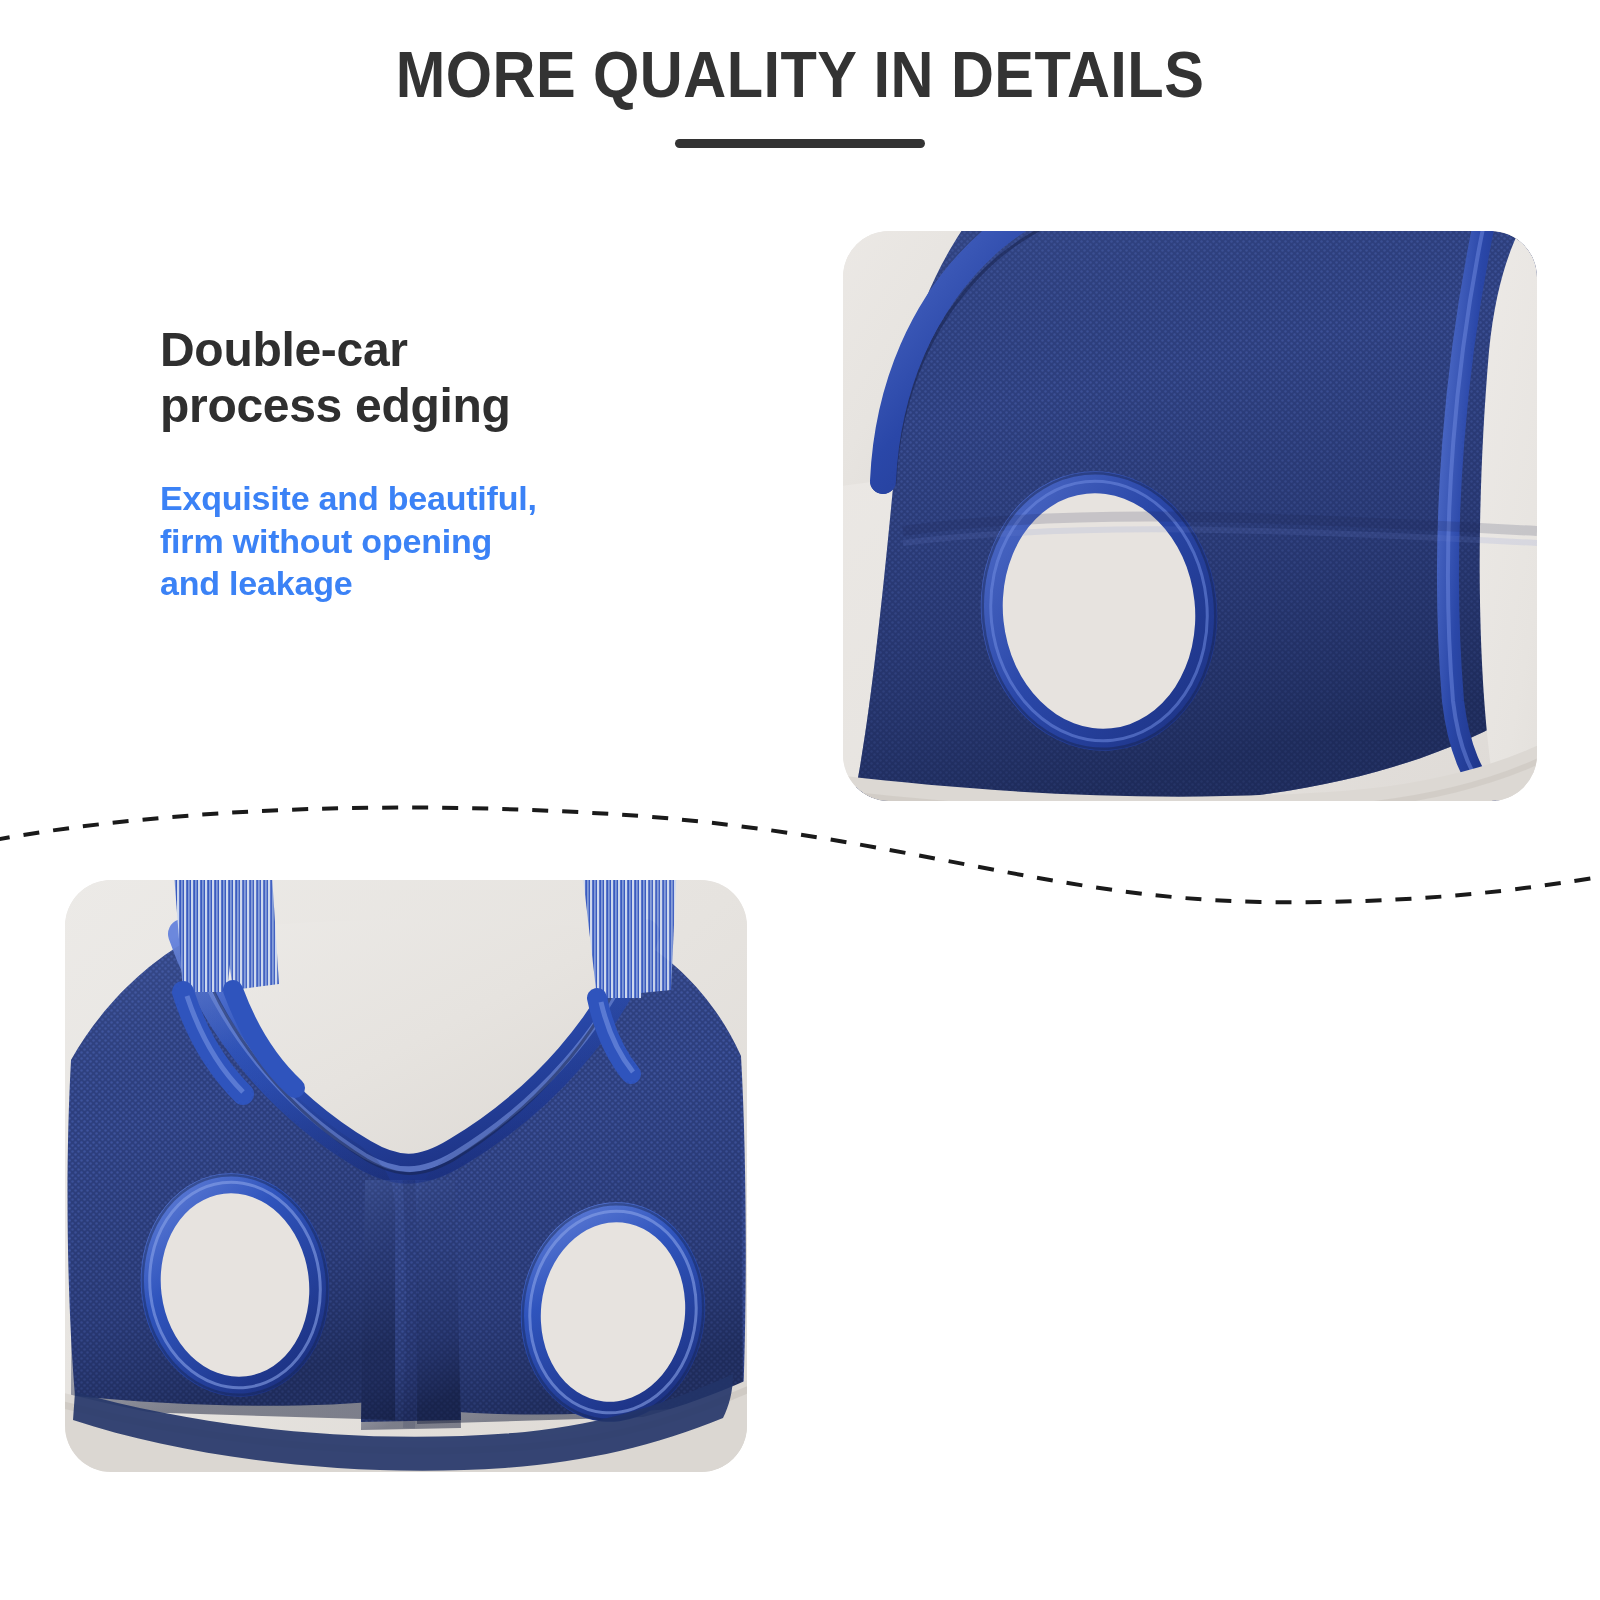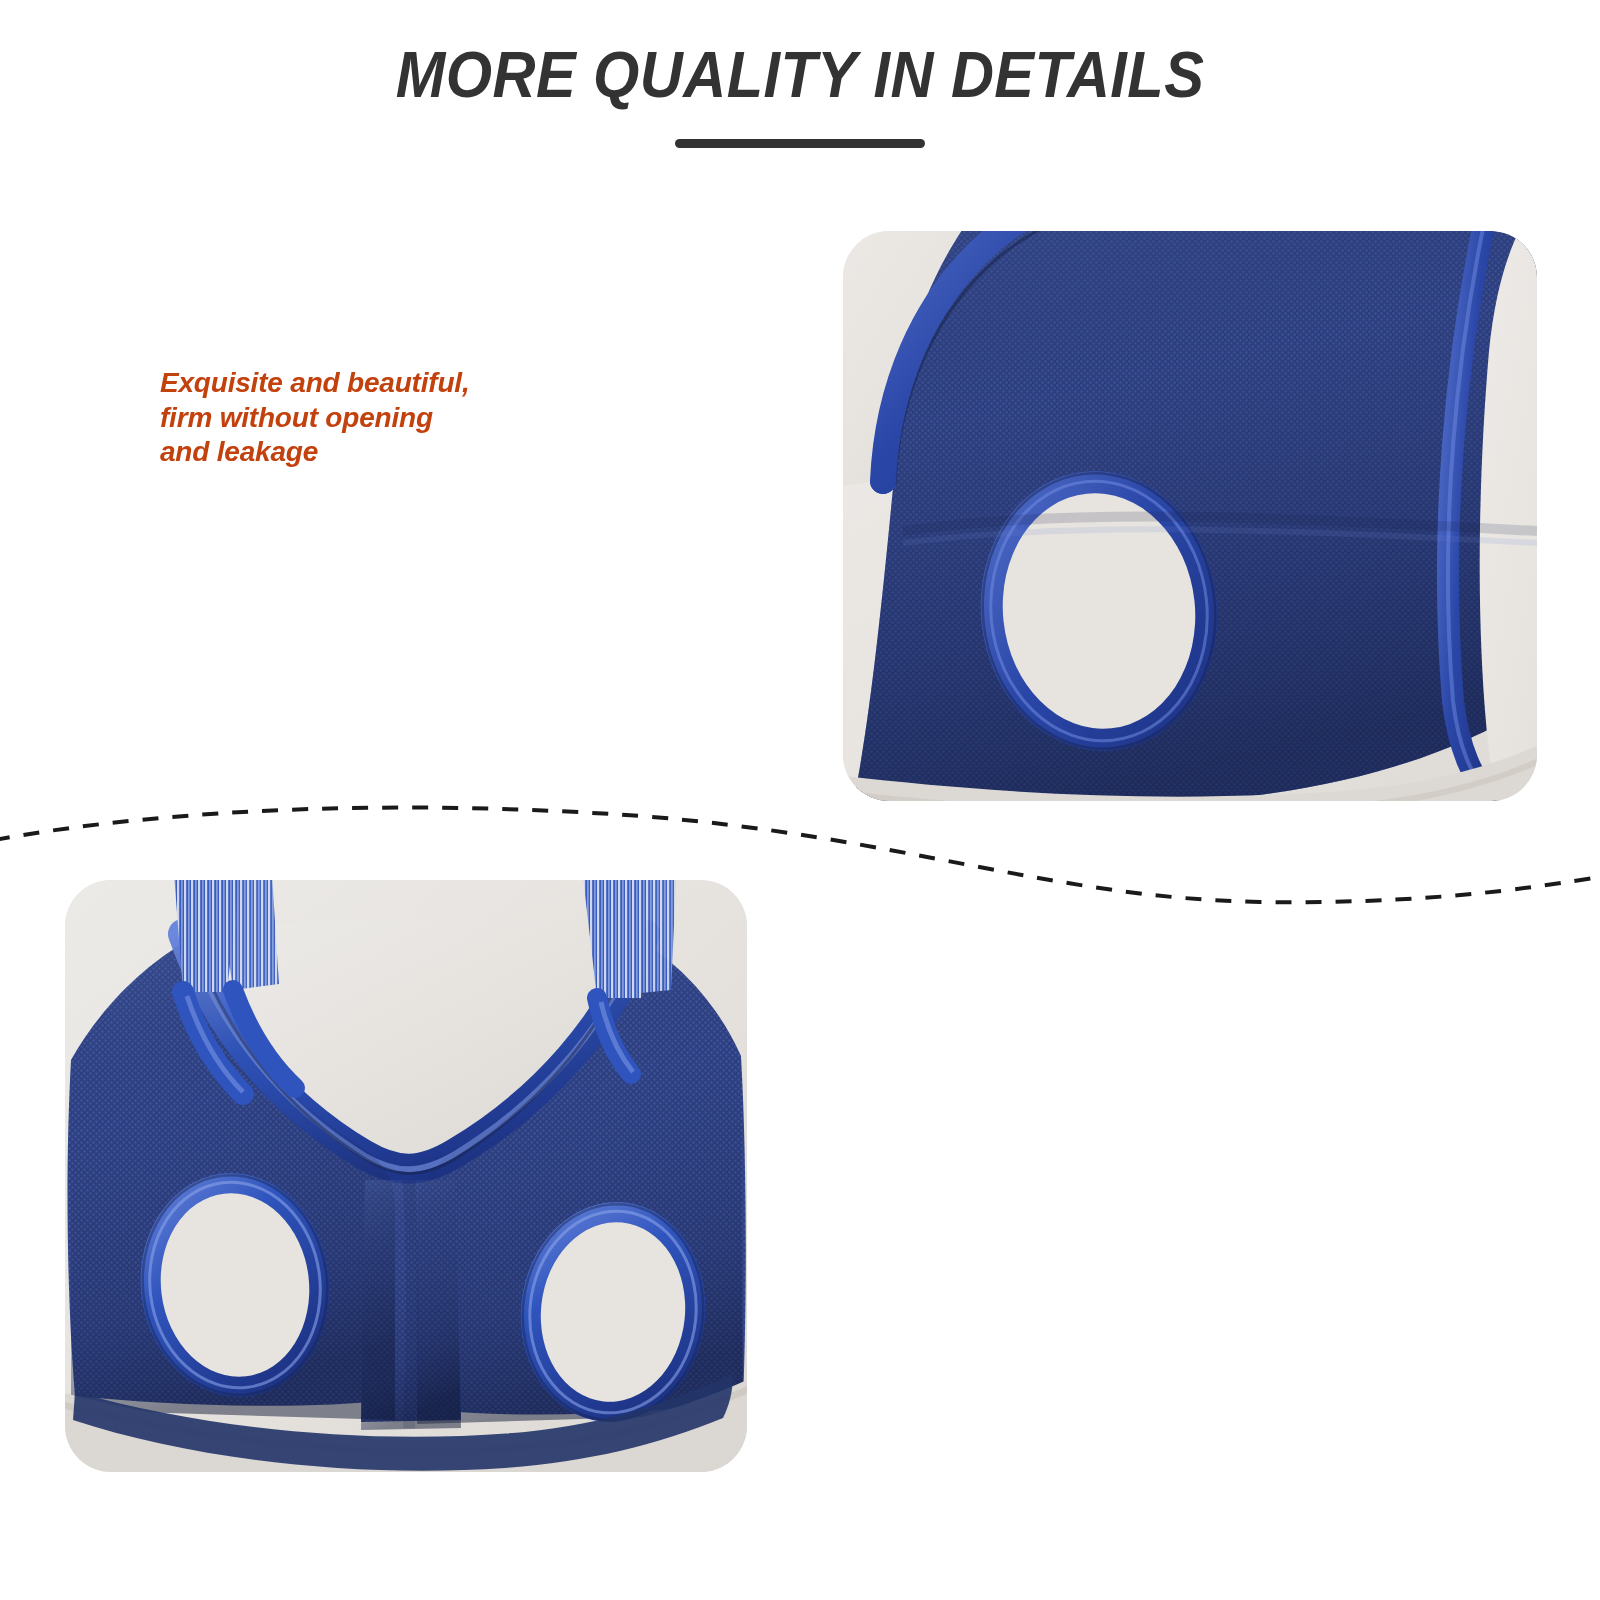--- a/index.html
+++ b/index.html
@@ -3,21 +3,21 @@
 <meta charset="utf-8">
 <style>
   html,body{margin:0;padding:0;}
   body{
     width:1600px;height:1600px;
     background:#ffffff;
     font-family:"Liberation Sans", sans-serif;
     overflow:hidden;
     position:relative;
   }
-  .stage{position:absolute;inset:0;width:1600px;height:1600px;font-style:italic;}
+  .stage{position:absolute;inset:0;width:1600px;height:1600px;}
 
   
   .page-title{
     position:absolute;left:0;top:38px;width:1600px;
     text-align:center;
     font-family:"Liberation Sans", sans-serif;
     font-weight:bold;
     font-size:64px;
     letter-spacing:0.5px;
     color:#333333;
@@ -37,22 +37,22 @@
   .txt-head{
     font-weight:bold;
     color:#2f2f2f;
     font-size:48px;
     line-height:1.16;
     letter-spacing:-0.3px;
     white-space:pre-line;
   }
   .txt-body{
     font-weight:bold;
-    color:#c2410c;
-    font-size:28px;
+    color:#3b82f6;
+    font-size:34px;
     line-height:1.24;
     letter-spacing:-0.2px;
     white-space:pre-line;
   }
   #block-left{left:160px;top:322px;width:620px;}
   #block-left .txt-body{margin-top:44px;}
   #block-right{left:858px;top:988px;width:660px;}
   #block-right .txt-body{margin-top:44px;}
 
   
@@ -148,20 +148,22 @@
         <path d="M 60 300 C 230 276, 430 286, 694 300" fill="none" stroke="#17224c" stroke-width="10" opacity="0.16"></path>
         <path d="M 60 312 C 230 290, 430 298, 694 312" fill="none" stroke="#7089d6" stroke-width="6" opacity="0.14"></path>
 
         <path d="M -40 540 C 120 560, 300 574, 500 560 C 580 554, 650 536, 700 512 L 700 620 L -40 620 Z" fill="#dcd8d3"></path>
         <path d="M -40 558 C 120 578, 300 590, 500 576 C 580 570, 650 552, 700 528" fill="none" stroke="#cfcac4" stroke-width="6" opacity="0.8"></path>
       </g>
     </svg>
   </div>
 
   <div class="txt-block" id="block-left">
+    <div class="txt-head">Double-car
+process edging</div>
     <div class="txt-body">Exquisite and beautiful,
 firm without opening
 and leakage</div>
   </div>
 
   <svg id="wave-divider" viewBox="0 0 1600 200">
     <path id="wave-path" fill="none" stroke-linecap="butt" d="M -6 80 C 180 46, 420 40, 640 56 C 900 76, 1050 138, 1260 142 C 1420 144, 1520 130, 1606 116" stroke="#1a1a1a" stroke-width="4" stroke-dasharray="16 14"></path>
   </svg>
 
   <div class="photo" id="photo-bottom">

